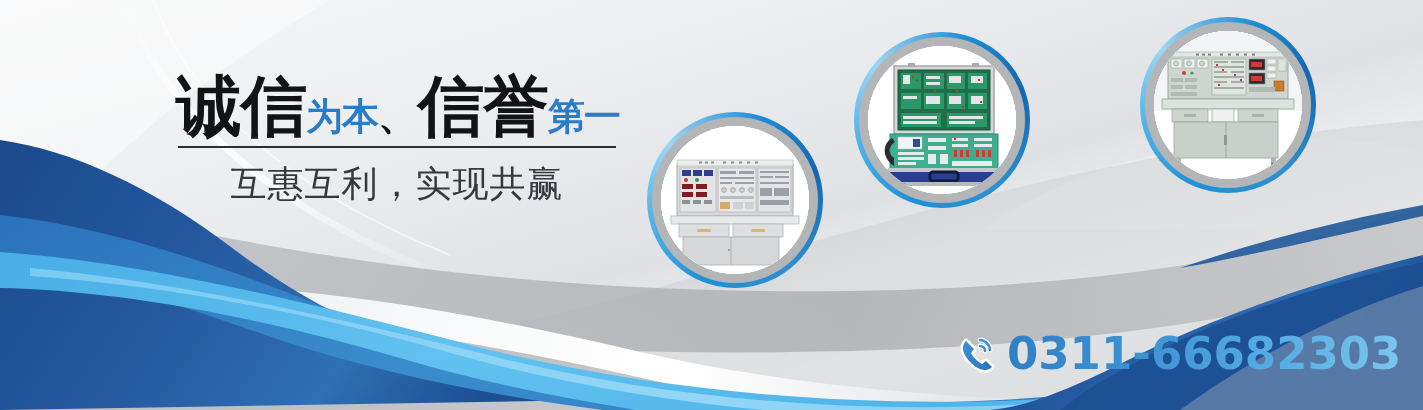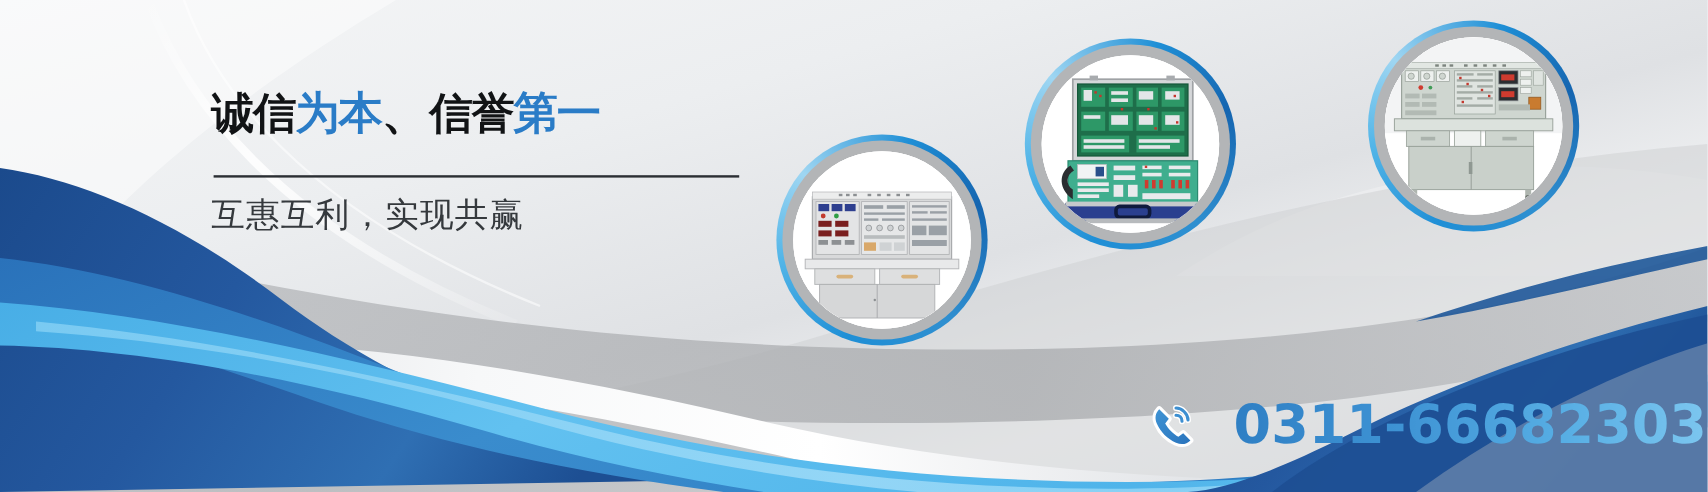--- a/index.html
+++ b/index.html
@@ -23,21 +23,21 @@
     position:absolute;left:176px;top:74px;width:445px;
   }
   .headline{
     margin:0;
     white-space:nowrap;
     line-height:1;
     font-weight:bold;
     letter-spacing:0px;
   }
   .hl-big{
-    font-size:36px;
+    font-size:66px;
     font-weight:bold;
     color:#111315;
     font-family:"DejaVu Sans","Liberation Sans",sans-serif;
     letter-spacing:-1px;
   }
   .hl-small{
     font-size:37px;
     font-weight:bold;
     color:#2a7cc7;
     font-family:Liberation Serif, serif;
@@ -48,22 +48,22 @@
     font-weight:bold;
     color:#111315;
     font-family:"DejaVu Sans","Liberation Sans",sans-serif;
   }
   .divider{
     position:absolute;left:178px;top:146px;width:438px;height:2px;
     background:#2b2f33;
   }
   .subtitle{
     position:absolute;left:176px;top:160px;width:442px;
-    text-align:left;
-    font-size:28px;
+    text-align:center;
+    font-size:36px;
     color:#35393d;
     font-family:"DejaVu Sans","Liberation Sans",sans-serif;
     letter-spacing:1px;
     white-space:nowrap;
   }
   .ring-outer{
     position:absolute;
     border-radius:50%;
     background:conic-gradient(from 200deg,#1f8fd6 0deg,#54b6e8 60deg,#9fd6f2 110deg,#1f8fd6 175deg,#1565b0 230deg,#2f8fd0 300deg,#1f8fd6 360deg);
   }
@@ -80,21 +80,21 @@
   .photo{
     position:absolute;
     border-radius:50%;
     background:#ffffff;
     overflow:hidden;
   }
 
   
   .phone-block{
     position:absolute;left:955px;top:327px;
-    display:flex;align-items:center;gap:29px;
+    display:flex;align-items:center;gap:8px;
   }
   .phone-icon{width:44px;height:44px;display:block;}
   .phone-number{
     font-size:45px;
     font-weight:bold;
     letter-spacing:0px;
     font-family:"DejaVu Sans","Liberation Sans",sans-serif;
     background:linear-gradient(90deg,#2f7fc4 0%,#3e93d4 35%,#57aee4 70%,#7cc6ef 100%);
     -webkit-background-clip:text;
     background-clip:text;

